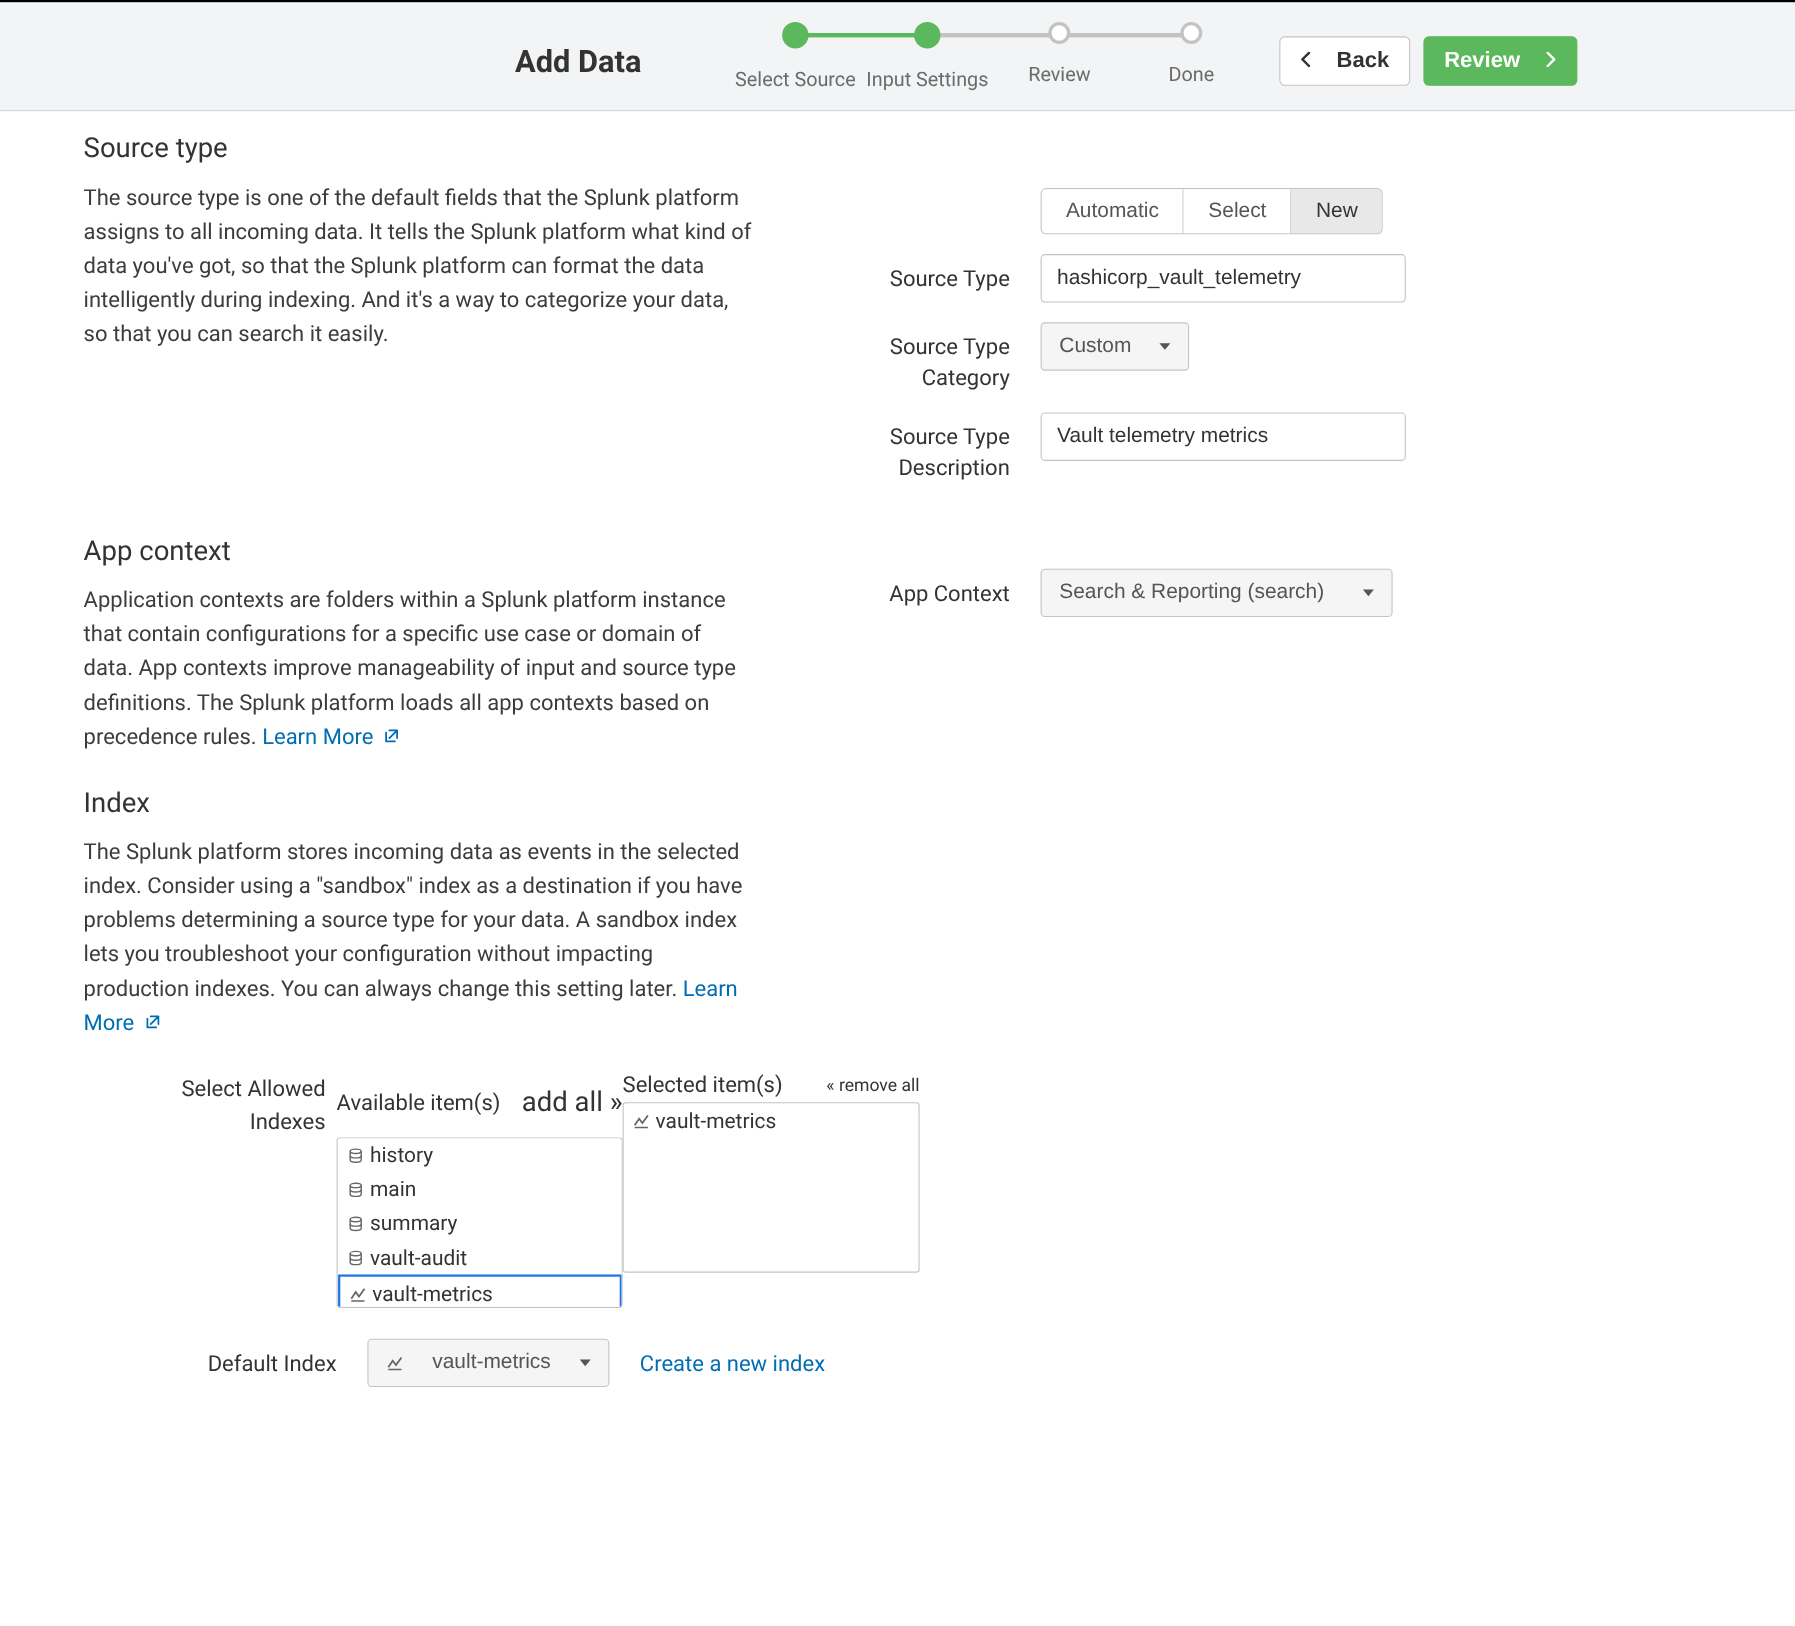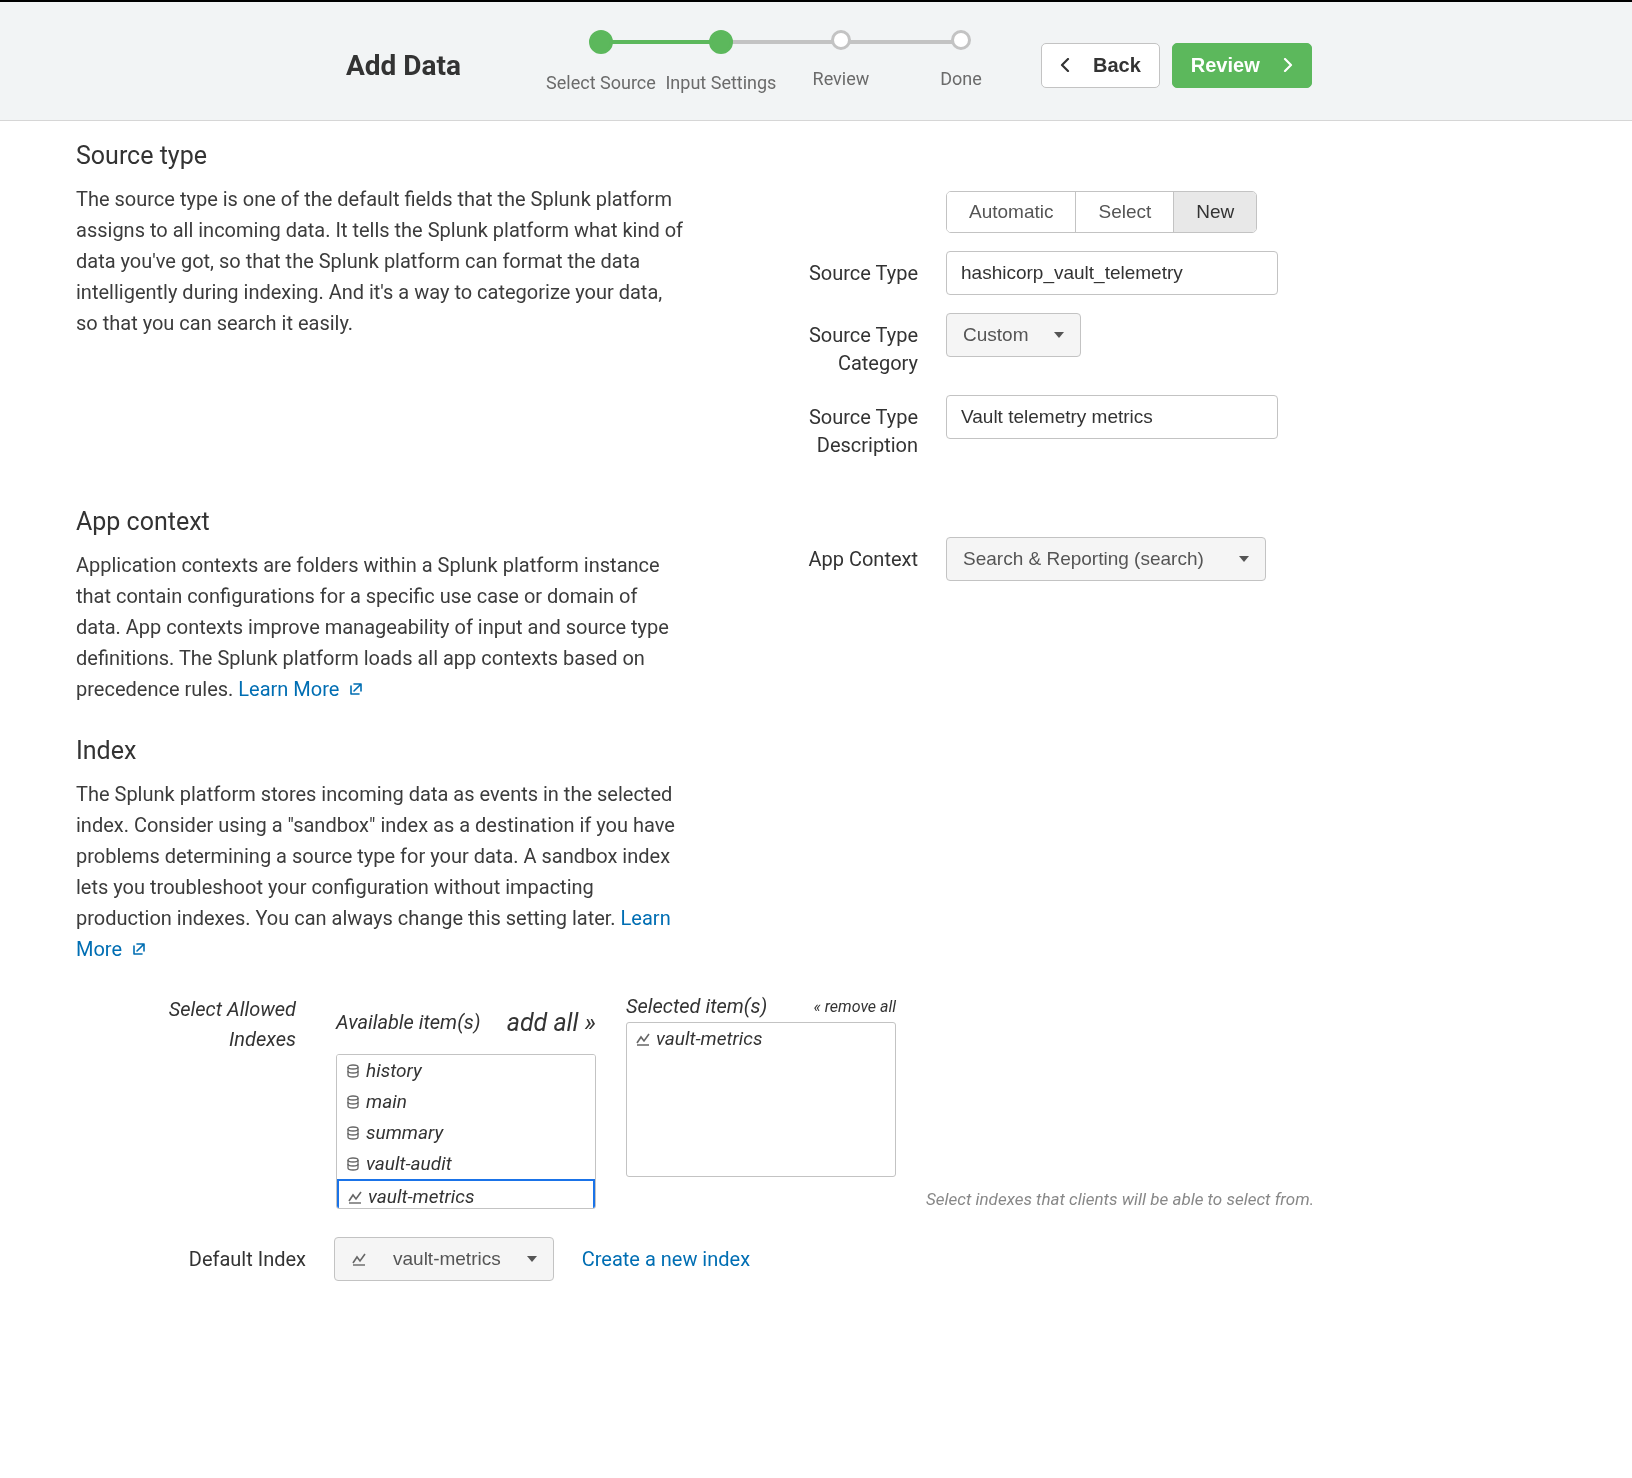--- a/index.html
+++ b/index.html
@@ -10,24 +10,25 @@
     font-size: 20px;
   }
   .top-bar {
     background: #f2f4f5;
     border-top: 2px solid #000;
     border-bottom: 1px solid #d6d6d6;
     padding: 18px 0 10px 0;
   }
   .top-inner {
     max-width: 1560px;
-    margin: 10px auto;
+    margin: 0 auto;
     display: flex;
     align-items: center;
     padding: 0 40px;
+    justify-content: center;
   }
   .page-title {
     font-size: 28px;
     font-weight: 700;
     color: #333;
     margin-right: 80px;
     margin-left: 270px;
   }
   .step {
     display: flex;
@@ -97,21 +98,21 @@
   .dropdown-btn {
     display:inline-flex; align-items:center; gap:26px;
     padding:10px 16px; font-size:19px; background:#f5f5f5;
     border:1px solid #c3c3c3; border-radius:4px; cursor:pointer; color:#555;
   }
   .caret-down {
     display:inline-block; width:0; height:0;
     border-left:5px solid transparent; border-right:5px solid transparent;
     border-top:6px solid #555;
   }
-  .index-area { display:flex; gap:30px; padding-left: 40px; font-style: italic;}
+  .index-area { display:flex; padding-left: 40px;}
   .index-label-col { width:190px; text-align:right; padding-right:10px; font-size:20px; color:#333; line-height:1.5;}
   .picker-col { width:260px; }
   .picker-header { display:flex; justify-content:space-between; align-items:center; margin-bottom:4px; min-height:56px;}
   .picker-header span { font-size:20px; color:#333; }
   .listbox {
     border:1px solid #c3c3c3; border-radius:3px;
     height:155px; overflow-y:auto; background:#fff;
   }
   .listbox-item {
     padding:4px 8px; font-size:19px; color:#333;
@@ -327,23 +328,20 @@
                 <svg viewBox="0 0 16 16">
                   <path d="M2 12 L6 6 L9 10 L14 3" stroke="#666" stroke-width="1.6" fill="none"></path>
                   <path d="M2 14 H14" stroke="#666" stroke-width="1.4"></path>
                 </svg>
               </span>
               <span>vault-metrics</span>
             </div>
           </div>
       </div>
 
-      <div style="flex:1; align-self:flex-end;">
-        <div class="hint-text">Select indexes that clients will be able to select from.</div>
-      </div>
     </div>
 
     <div class="default-index-row">
       <div class="lbl">Default Index</div>
       <button class="dropdown-btn">
         <span class="db-icon">
           <svg viewBox="0 0 16 16">
               <path d="M2 12 L6 6 L9 10 L14 3" stroke="#666" stroke-width="1.6" fill="none"></path>
               <path d="M2 14 H14" stroke="#666" stroke-width="1.4"></path>
             </svg>

